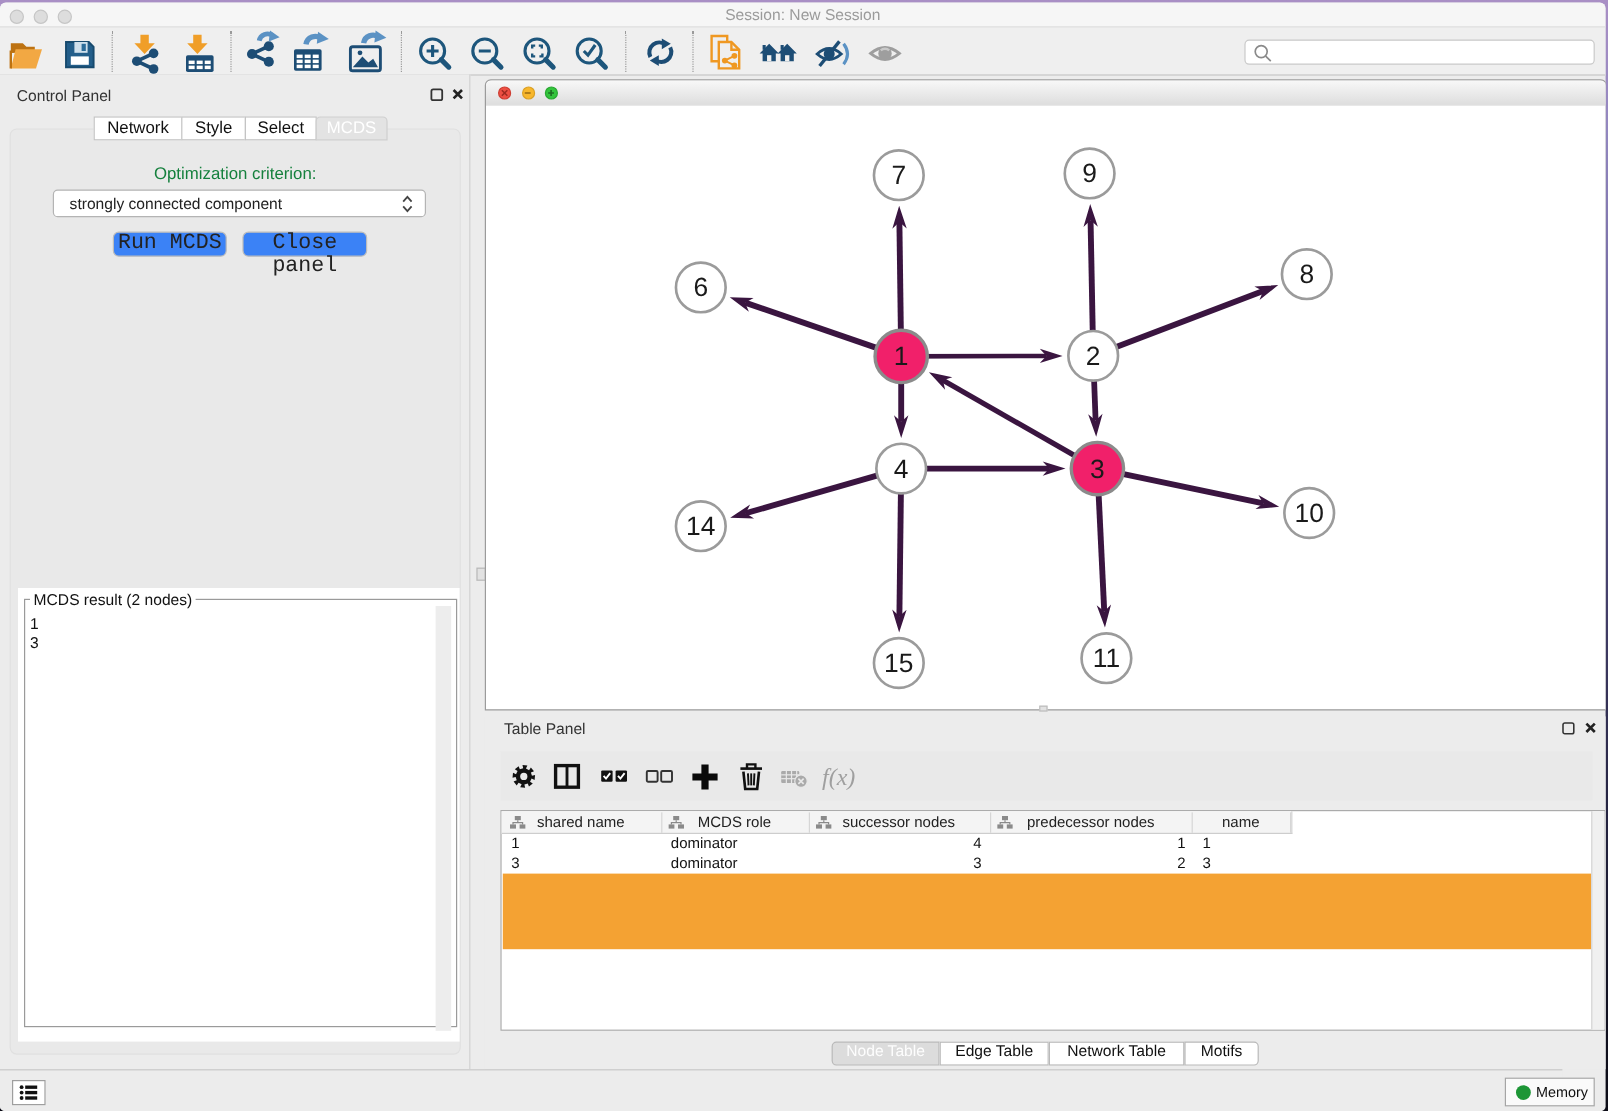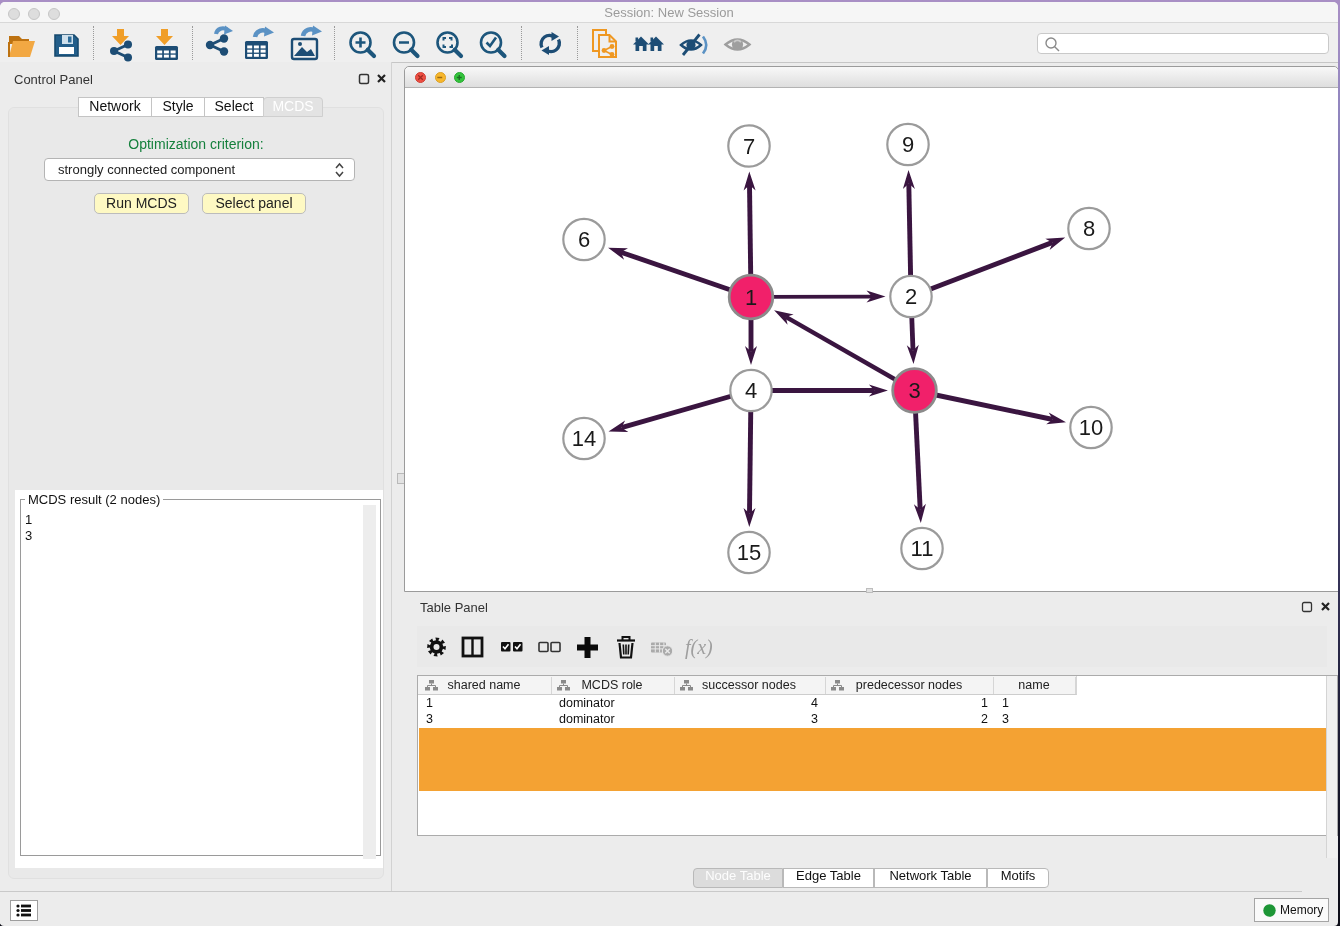--- a/index.html
+++ b/index.html
@@ -22,37 +22,37 @@
   #toolbar { position:absolute; left:0; top:21px; width:100%; height:40px; background:#efefef; border-bottom:1px solid #c6c6c6; }
   .tsep { position:absolute; top:3px; height:34px; width:0; border-left:1px dotted #9a9a9a; }
   #searchbox { position:absolute; left:1037px; top:10px; width:292px; height:21px; background:#fff; border:1px solid #c9c9c9; border-radius:4px; }
   
   #cpanel { position:absolute; left:0; top:60px; width:392px; height:829px; background:#ececec; border-right:1px solid #d2d2d2; }
   #cpanel-head { position:absolute; left:14px; top:10px; font-size:13px; color:#333; }
   .tab { position:absolute; top:35px; height:20px; background:#fff; border:1px solid #c4c4c4; font-size:14px; color:#111; text-align:center; line-height:16px; }
   #cp-content { position:absolute; left:8px; top:45px; width:376px; height:772px; background:#e9e9e9; border-radius:6px; border:1px solid #e0e0e0; }
   #opt-label { position:absolute; left:0; top:74px; width:392px; text-align:center; font-size:14px; color:#15803d; }
   #dropdown { position:absolute; left:44px; top:96px; width:311px; height:23px; background:#fff; border:1px solid #b4b4b4; border-radius:4px; font-size:13px; color:#222; line-height:21px; padding-left:13px; }
-  .btn { position:absolute; top:131px; height:21px; background:#fef9c3; border:1px solid #bcbcbc; border-radius:5px; font-size:14px; color:#222; text-align:center; line-height:19px; }
+  .btn { position:absolute; top:131px; height:21px; background:#3b82f6; border:1px solid #bcbcbc; border-radius:5px; font-size:18px; color:#222; text-align:center; line-height:19px;font-family:Liberation Mono, monospace; }
   #resultbox { position:absolute; left:15px; top:428px; width:368px; height:378px; background:#fff;padding-left:48px; }
   #fieldset { position:absolute; left:5px; top:9px; width:361px; height:357px; border:1px solid #9a9a9a; }
   #legend { position:absolute; left:4px; top:-8px; background:#fff; font-size:13px; color:#111; padding:0 3px; }
   
   #vgrip { position:absolute; left:397px; top:471px; width:8px; height:11px; background:#e2e2e2; border:1px solid #b9b9b9; }
   
   #netwin { position:absolute; left:404px; top:64px; width:935px; height:526px; background:#fff; border:1px solid #9b9b9b; border-radius:5px 5px 0 0; }
   #nettitle { position:absolute; left:0; top:0; width:100%; height:21px; background:linear-gradient(#f8f8f8,#dedede); border-bottom:1px solid #b3b3b3; border-radius:5px 5px 0 0; }
   #nettitle .tl { position:absolute; top:5px; width:11px; height:11px; border-radius:50%; }
   #net-title-text { position:absolute; top:3px; width:100%; text-align:center; font-size:14px; letter-spacing:0.5px; color:#222; }
   #hgrip { position:absolute; left:866px; top:586px; width:7px; height:5px; background:#e2e2e2; border:1px solid #bdbdbd; }
   
   #tpanel { position:absolute; left:404px; top:595px; width:935px; height:294px; background:#ececec; }
   #tp-head { position:absolute; left:16px; top:3px; font-size:13px; color:#333; }
   #tp-toolbar { position:absolute; left:13px; top:29px; width:910px; height:41px; background:#e9e9e9; }
-  #ttable { position:absolute; left:13px; top:78px; width:921px; height:161px; background:#fff; border:1px solid #ababab; }
+  #ttable { position:absolute; left:13px; top:78px; width:921px; height:184px; background:#fff; border:1px solid #ababab; }
   #thead { position:absolute; left:0; top:0; width:659px; height:19px; background:#f4f4f4; border-bottom:1px solid #cdcdcd; border-right:1px solid #d6d6d6; font-size:12.5px; color:#222; }
   .thsep { position:absolute; top:1px; height:17px; border-left:1px solid #d6d6d6; }
   .hlabel { position:absolute; top:2px; }
   .cell { position:absolute; font-size:12.5px; color:#111; }
   #orangeband { position:absolute; left:1px; top:52px; width:907px; height:63px; background:#f4a233; }
   #tscroll { position:absolute; right:0px; top:0px; width:11px; height:182px; background:#f0f0f0; border-left:1px solid #d4d4d4; }
   .btab { position:absolute; top:271px; height:20px; border:1px solid #b9b9b9; font-size:13px; text-align:center; line-height:13px; background:#fff; color:#111; }
   
   #statusbar { position:absolute; left:0; top:889px; width:1302px; height:33px; background:#ececec; border-top:1px solid #c9c9c9; }
   #listbtn { position:absolute; left:10px; top:8px; width:28px; height:21px; background:#fff; border:1px solid #9e9e9e; }
@@ -192,21 +192,21 @@
     <div class="tab" style="left:204px; width:60px;">Select</div>
     <div class="tab" style="left:263px; width:60px; background:#e3e3e3; color:#fff; border-color:#cfcfcf; border-radius:4px 4px 0 0;">MCDS</div>
     <div id="opt-label">Optimization criterion:</div>
     <div id="dropdown">strongly connected component
       <svg width="11" height="16" style="position:absolute;right:9px;top:3px;">
           <path d="M2 6 L5.5 2 L9 6" fill="none" stroke="#444" stroke-width="1.5"></path>
           <path d="M2 10 L5.5 14 L9 10" fill="none" stroke="#444" stroke-width="1.5"></path>
         </svg>
     </div>
     <div class="btn" style="left:94px; width:95px;">Run MCDS</div>
-    <div class="btn" style="left:202px; width:104px;">Select panel</div>
+    <div class="btn" style="left:202px; width:104px;">Close panel</div>
     <div id="resultbox">
       <div id="fieldset">
         <div id="legend">MCDS result (2 nodes)</div>
         <div style="position:absolute; left:4px; top:12px; font-size:13px; color:#111; line-height:16px;">1<br>3</div>
         <div style="position:absolute; right:4px; top:5px; width:13px; height:354px; background:#ededed;"></div>
       </div>
     </div>
   </div>
   <div id="vgrip"></div>
 

